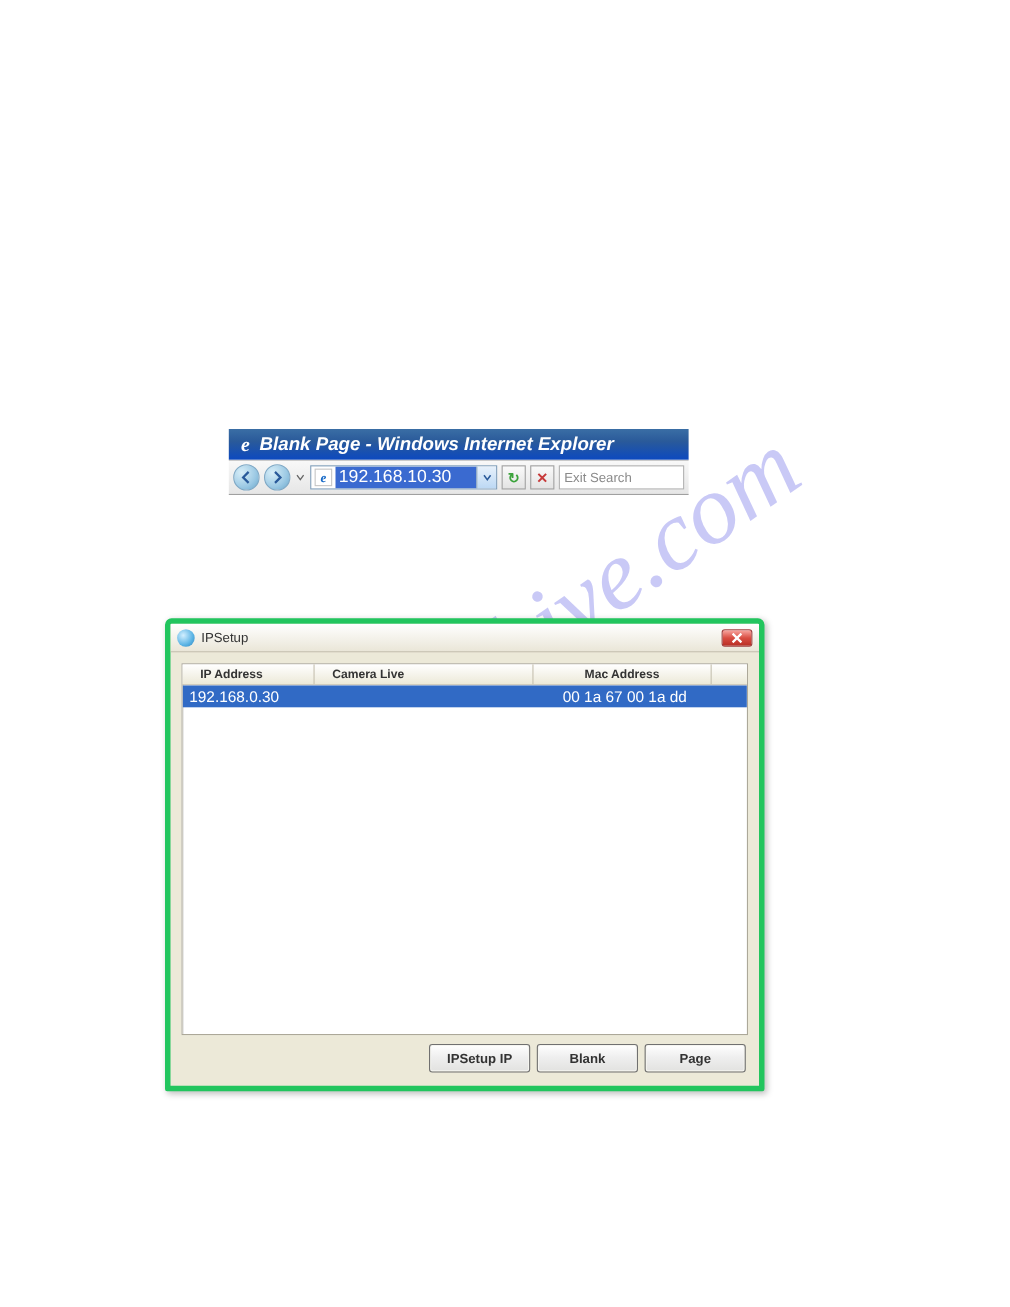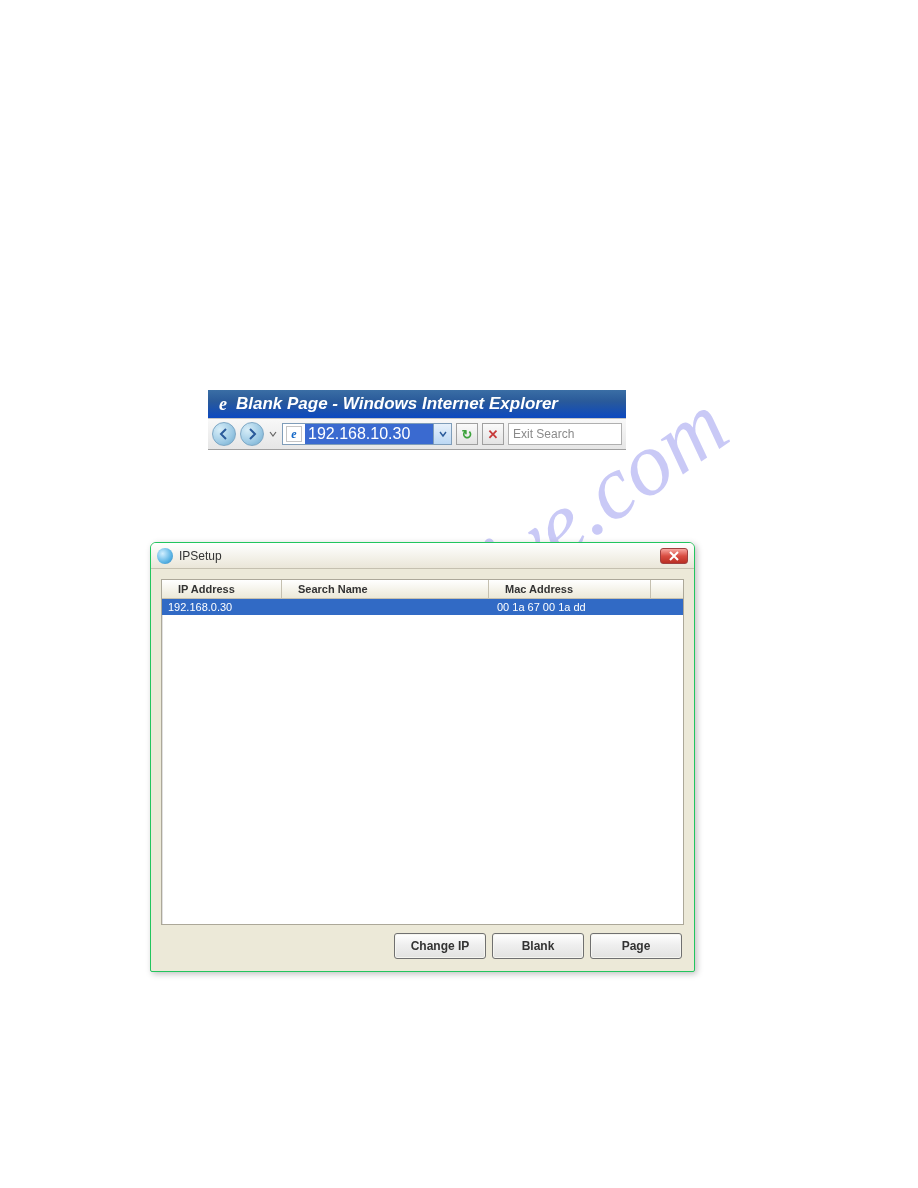--- a/index.html
+++ b/index.html
@@ -157,25 +157,25 @@
     color: #8a8a8a;
     font-size: 12px;
     font-family: Tahoma, sans-serif;
     overflow: hidden;
   }
 
   
   .ipsetup-window {
     position: absolute;
     left: 150px;
-    top: 542px;
+    top: 562px;
     width: 545px;
     height: 430px;
     background: #ece9d8;
-    border: 1px solid #22c55e;
+    border: 5px solid #22c55e;
     box-shadow: 2px 2px 6px rgba(0,0,0,0.25);
     border-radius: 6px 6px 2px 2px;
     display: flex;
     flex-direction: column;
     overflow: hidden;
   }
   .ips-titlebar {
     height: 26px;
     background: linear-gradient(to bottom, #ffffff, #eae6d8);
     border-bottom: 1px solid #c5c0b0;
@@ -239,31 +239,31 @@
     overflow: hidden;
   }
   .list-body {
     flex: 1;
     overflow: auto;
   }
   .list-row {
     display: flex;
     background: #316ac5;
     color: #ffffff;
-    font-size: 11px;
+    font-size: 14px;
     font-family: Tahoma, sans-serif;
   }
   .list-row > div {
     padding: 2px 6px;
     white-space: nowrap;
     overflow: hidden;
   }
   .col-ip   { width: 120px; flex: 0 0 120px; }
   .col-name { flex: 1; }
-  .col-mac  { width: 162px; flex: 0 0 162px; }
+  .col-mac  { width: 162px; flex: 0 0 162px; text-align: center; }
   .col-pad  { width: 30px; flex: 0 0 30px; border-right: none !important; }
 
   .button-row {
     display: flex;
     justify-content: flex-end;
     gap: 6px;
     padding: 0 2px 2px;
   }
   .win-btn {
     min-width: 92px;
@@ -335,32 +335,32 @@
     <span class="win-close">
       <svg viewBox="0 0 10 10">
         <path d="M1 1 L9 9 M9 1 L1 9" stroke="#ffffff" stroke-width="2"></path>
       </svg>
     </span>
   </div>
   <div class="ips-body">
     <div class="list-box">
       <div class="list-header">
         <div class="col-ip">IP Address</div>
-        <div class="col-name">Search Name</div>
+        <div class="col-name">Camera Live</div>
         <div class="col-mac">Mac Address</div>
         <div class="col-pad"></div>
       </div>
       <div class="list-body">
         <div class="list-row">
           <div class="col-ip">192.168.0.30</div>
           <div class="col-name"></div>
           <div class="col-mac">00 1a 67 00 1a dd</div>
           <div class="col-pad"></div>
         </div>
       </div>
     </div>
     <div class="button-row">
-      <span class="win-btn">Change IP</span>
+      <span class="win-btn">IPSetup IP</span>
       <span class="win-btn">Blank</span>
       <span class="win-btn">Page</span>
     </div>
   </div>
 </div>
 
 </body></html>

